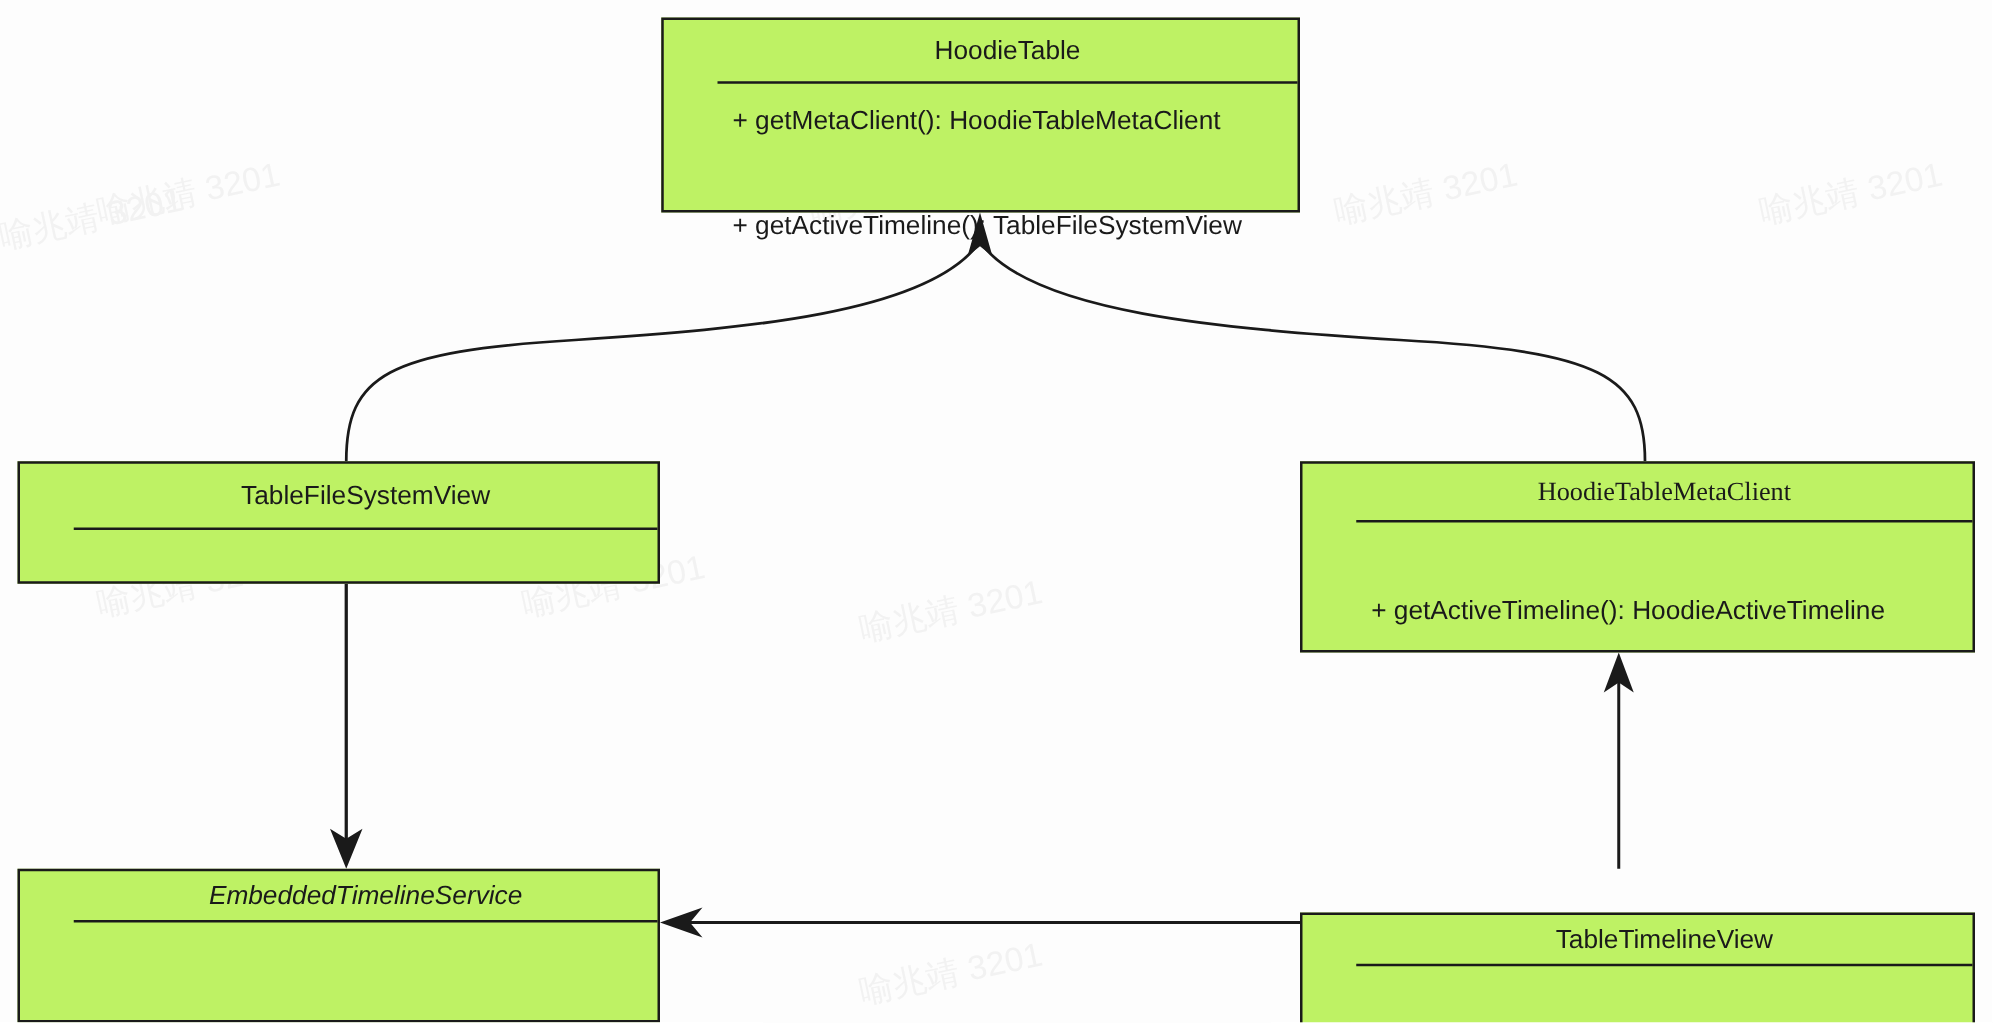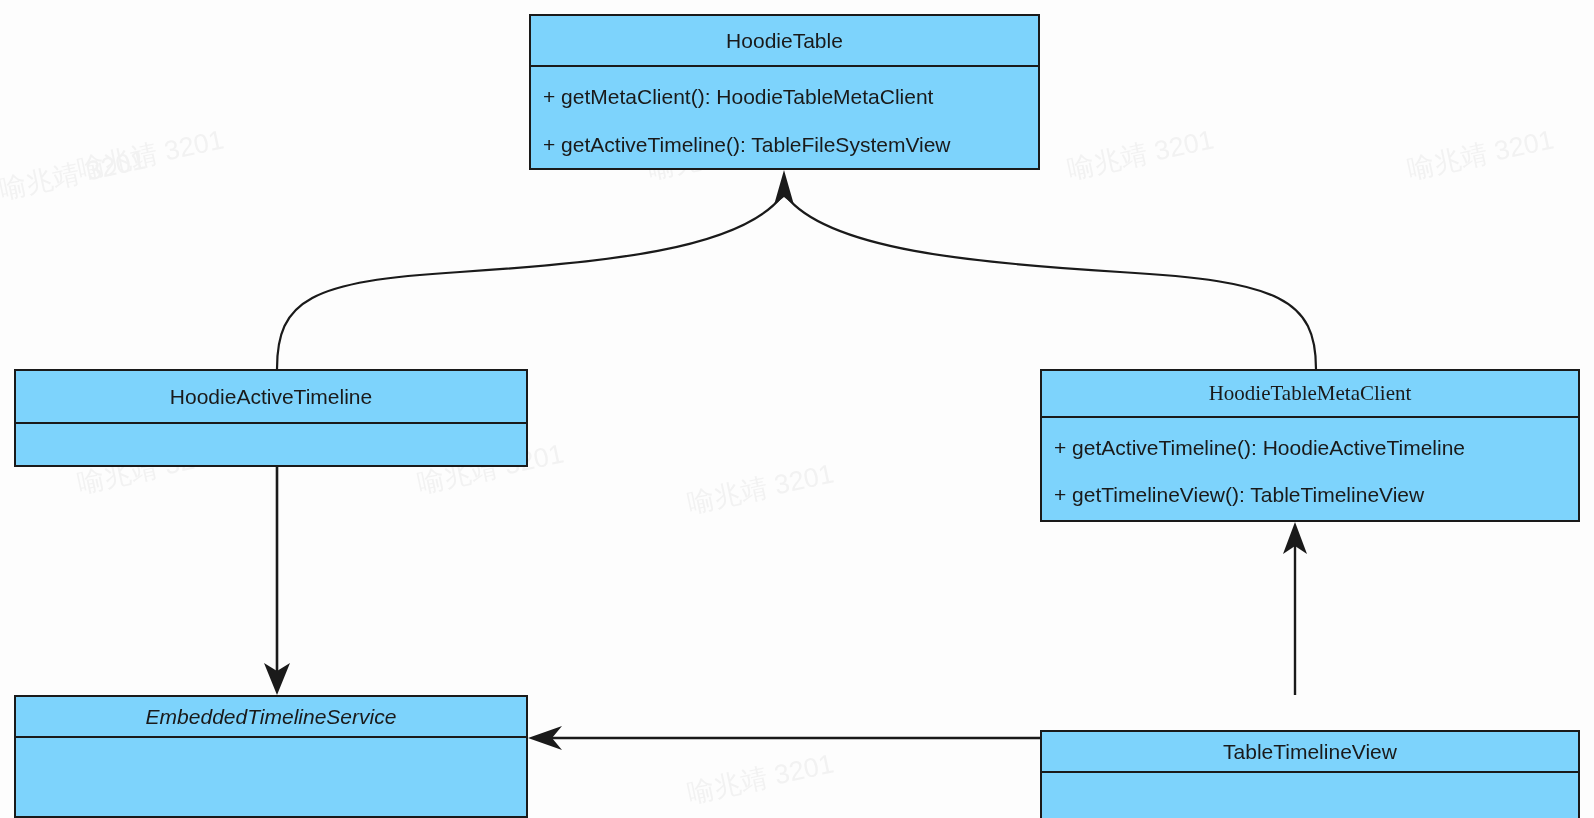--- a/index.html
+++ b/index.html
@@ -44,22 +44,23 @@
     height: 818px;
     z-index: 1;
     pointer-events: none;
   }
 
   
   .uml-class {
     position: absolute;
     box-sizing: border-box;
     border: 2px solid #1a1a1a;
-    background: #7dd3fc;
+    background: #bef264;
     z-index: 2;
+    padding-left: 43px;
   }
   .uml-title {
     box-sizing: border-box;
     display: flex;
     align-items: center;
     justify-content: center;
     font-size: 21px;
     color: #1a1a1a;
     text-align: center;
     border-bottom: 2px solid #1a1a1a;
@@ -70,20 +71,21 @@
     display: flex;
     flex-direction: column;
     justify-content: center;
   }
   .uml-member {
     font-size: 21px;
     color: #1a1a1a;
     padding: 0 12px;
     white-space: nowrap;
     line-height: 1.1;
+    margin-top: 36px;
   }
   .uml-members.empty { display: block; }
 
   
   #box-hoodie-table        { left: 529px;  top: 14px;  width: 511px; height: 156px; }
   #box-hoodie-table .uml-title   { height: 51px; }
   #box-hoodie-table .uml-members { height: 101px; gap: 25px; padding-top: 6px; }
 
   #box-table-file-system-view { left: 14px; top: 369px; width: 514px; height: 98px; }
   #box-table-file-system-view .uml-title   { height: 53px; }
@@ -148,29 +150,28 @@
 
   <div class="uml-class" id="box-hoodie-table">
     <div class="uml-title">HoodieTable</div>
     <div class="uml-members">
       <div class="uml-member">+ getMetaClient(): HoodieTableMetaClient</div>
       <div class="uml-member">+ getActiveTimeline(): TableFileSystemView</div>
     </div>
   </div>
 
   <div class="uml-class" id="box-table-file-system-view">
-    <div class="uml-title">HoodieActiveTimeline</div>
+    <div class="uml-title">TableFileSystemView</div>
     <div class="uml-members empty"></div>
   </div>
 
   <div class="uml-class" id="box-hoodie-table-meta-client">
     <div class="uml-title">HoodieTableMetaClient</div>
     <div class="uml-members">
       <div class="uml-member">+ getActiveTimeline(): HoodieActiveTimeline</div>
-      <div class="uml-member">+ getTimelineView(): TableTimelineView</div>
     </div>
   </div>
 
   <div class="uml-class" id="box-embedded-timeline-service">
     <div class="uml-title">EmbeddedTimelineService</div>
     <div class="uml-members empty"></div>
   </div>
 
   <div class="uml-class" id="box-table-timeline-view">
     <div class="uml-title">TableTimelineView</div>

